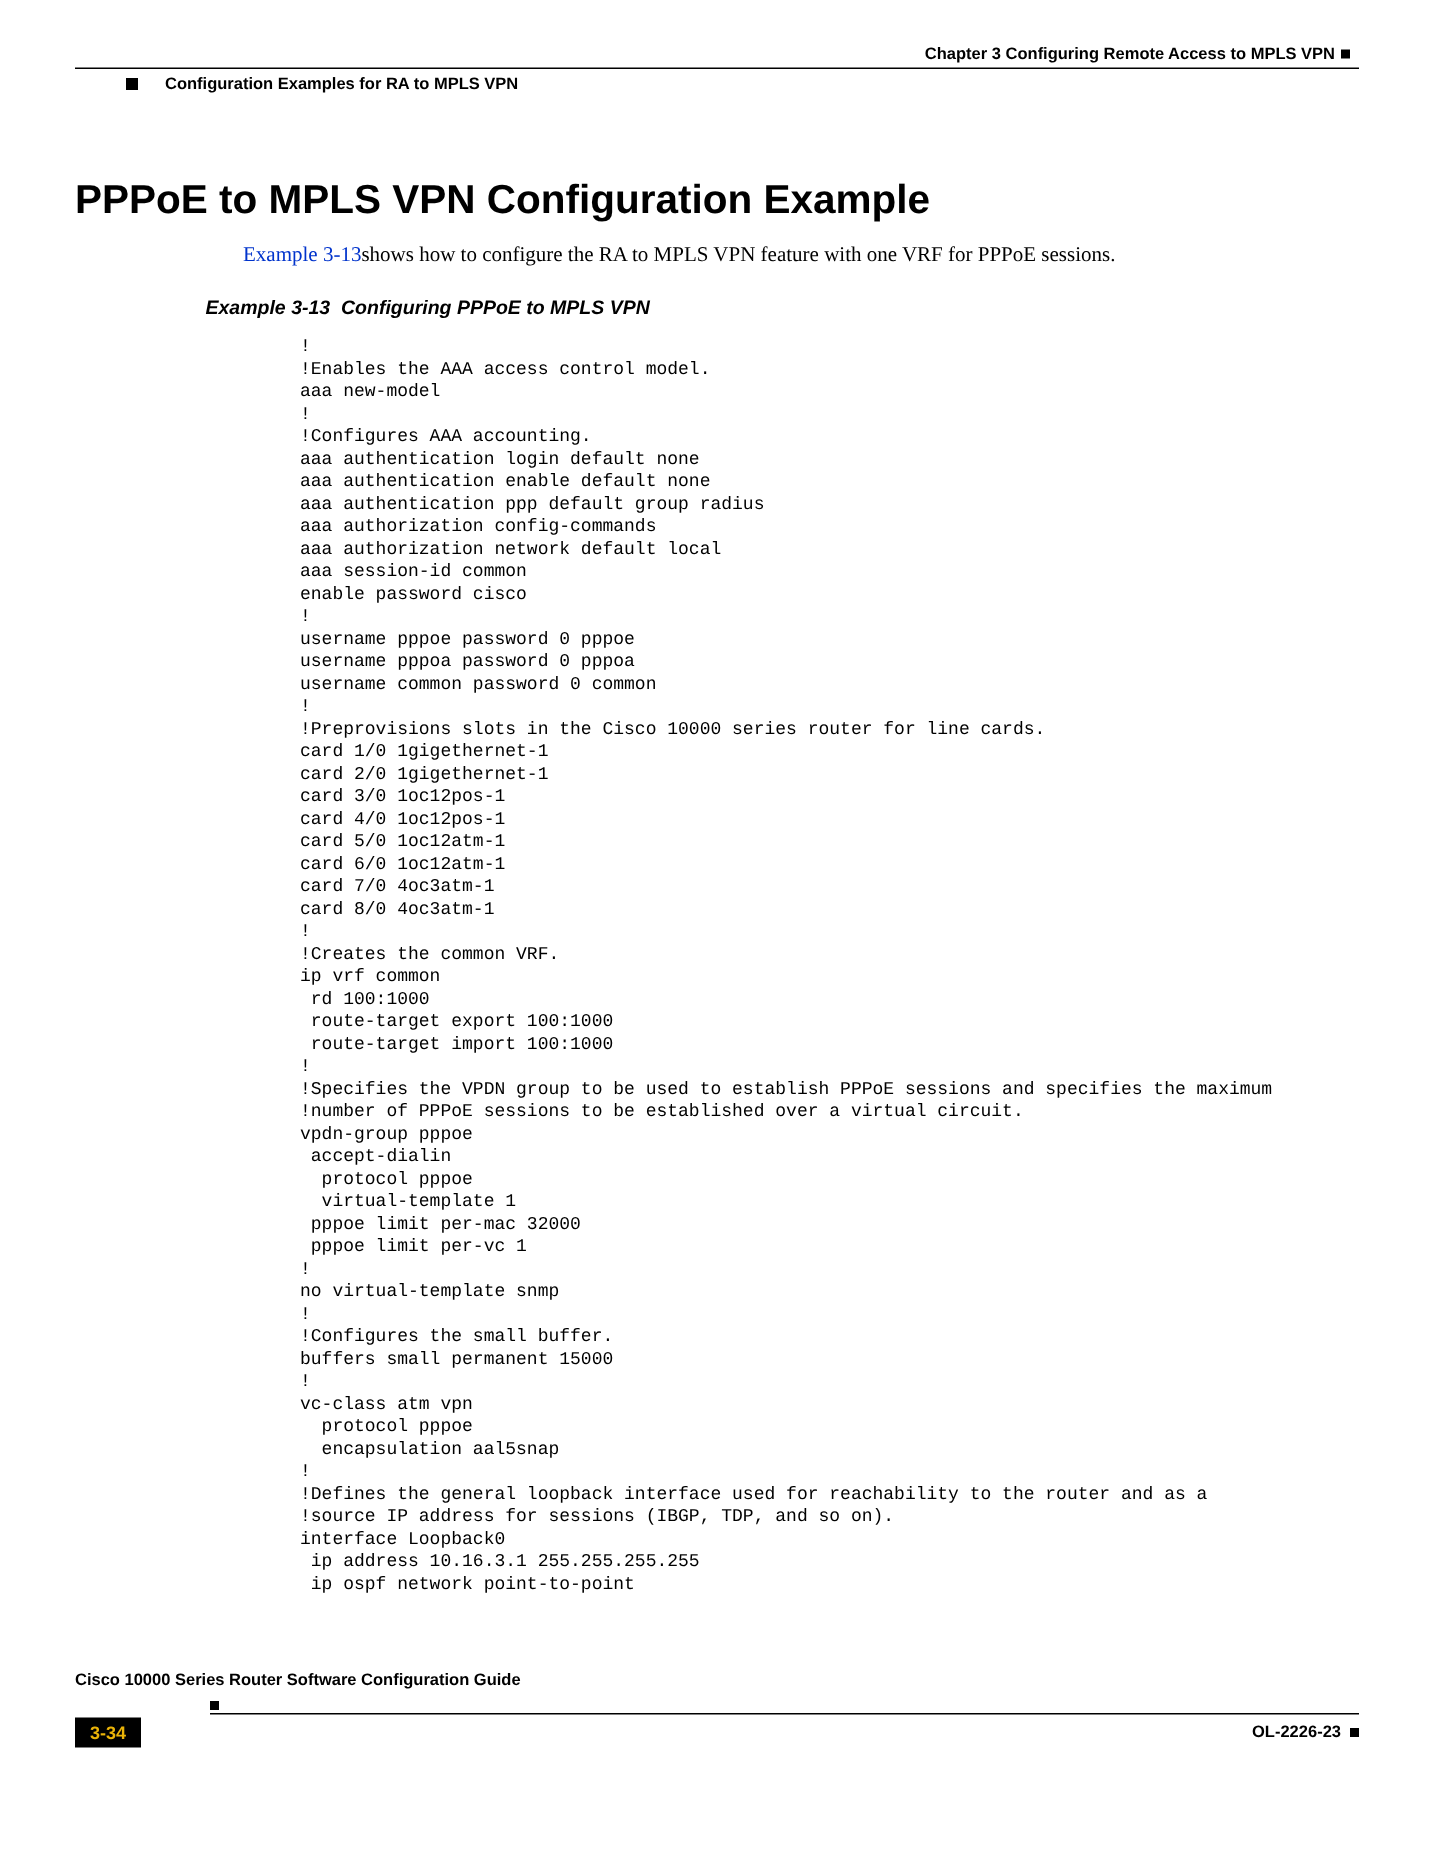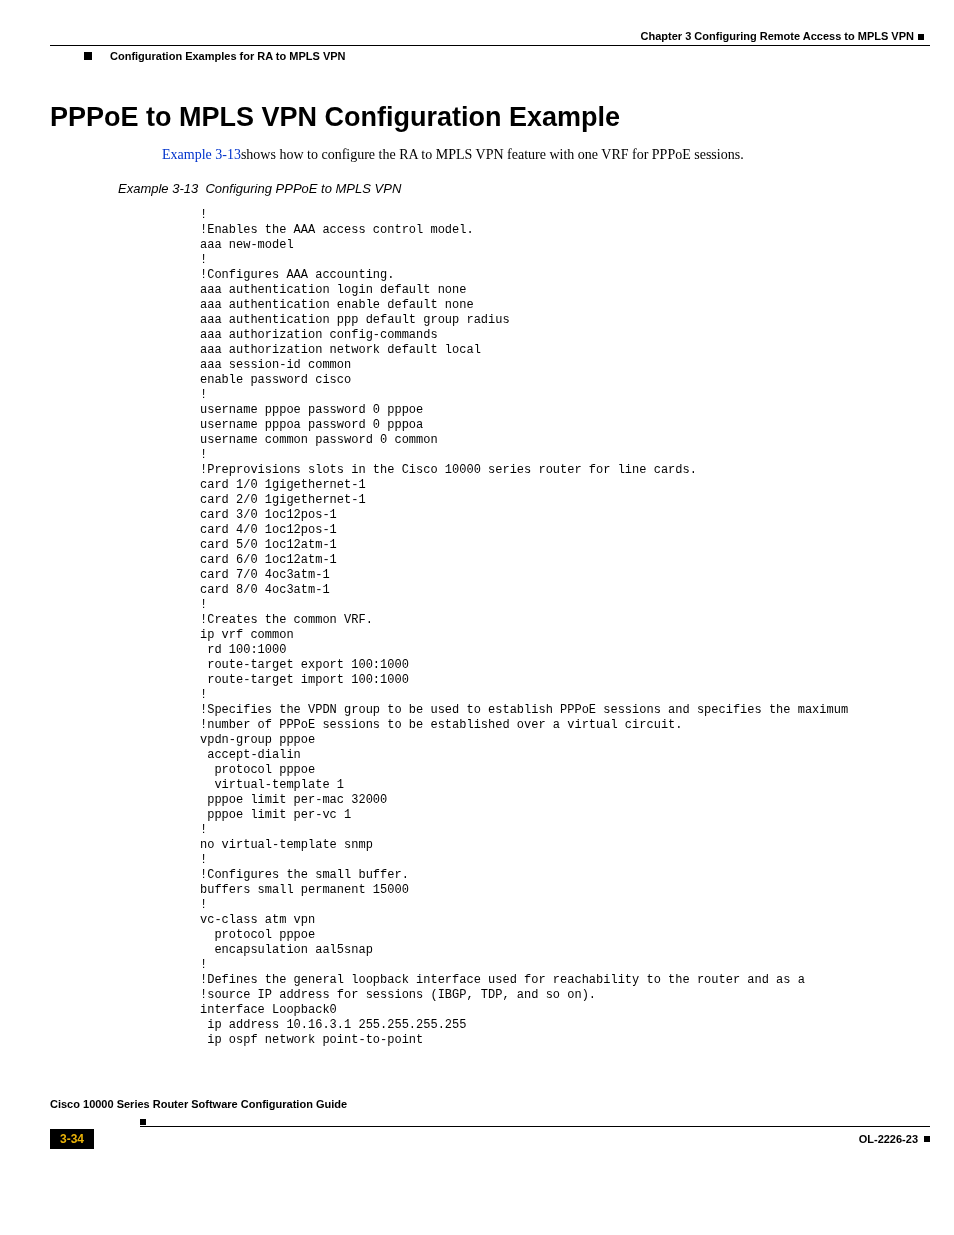--- a/index.html
+++ b/index.html
@@ -4,21 +4,21 @@
 <style>
   body {
     margin: 0;
     padding: 0;
     background: #fff;
     font-family: "Times New Roman", Times, serif;
     width: 954px;
     color: #000;
   }
   .page {
-    padding: 30px 24px 30px 50px;
+    padding: 30px 48px 30px 50px;
     box-sizing: border-box;
   }
   .header-line {
     border-top: 1.5px solid #000;
     margin: 0 0 4px 0;
     position: relative;
   }
   .header-top {
     display: flex;
     justify-content: space-between;
@@ -51,38 +51,38 @@
     height: 6px;
     background: #000;
     display: inline-block;
     vertical-align: middle;
     margin-left: 4px;
   }
   .section-title {
     font-family: Arial, Helvetica, sans-serif;
     font-weight: bold;
     font-size: 27px;
-    margin: 40px 0 12px 0;
+    margin: 56px 0 12px 0;
   }
   .intro-text {
     font-family: "Times New Roman", Times, serif;
     font-size: 14px;
     margin-left: 112px;
     margin-bottom: 18px;
   }
   .intro-text a {
     color: #0033cc;
     text-decoration: none;
   }
   .example-title {
     font-family: Arial, Helvetica, sans-serif;
     font-style: italic;
-    font-weight: normal;
+    font-weight: bold;
     font-size: 13px;
-    margin-left: 68px;
+    margin-left: 87px;
     margin-bottom: 12px;
   }
   .code-block {
     font-family: "Courier New", Courier, monospace;
     font-size: 12px;
     line-height: 1.25;
     white-space: pre;
     margin-left: 150px;
   }
   .footer {

